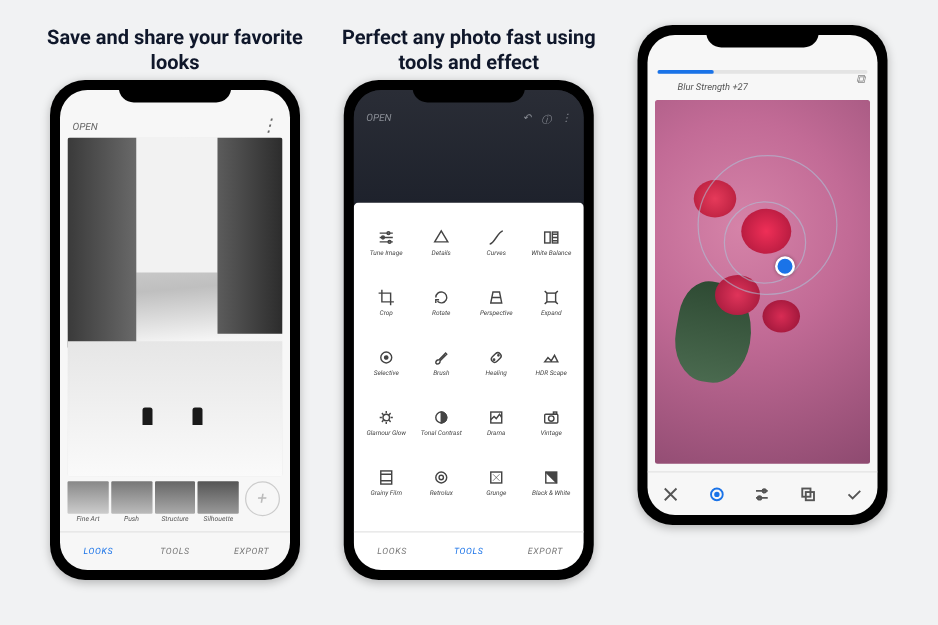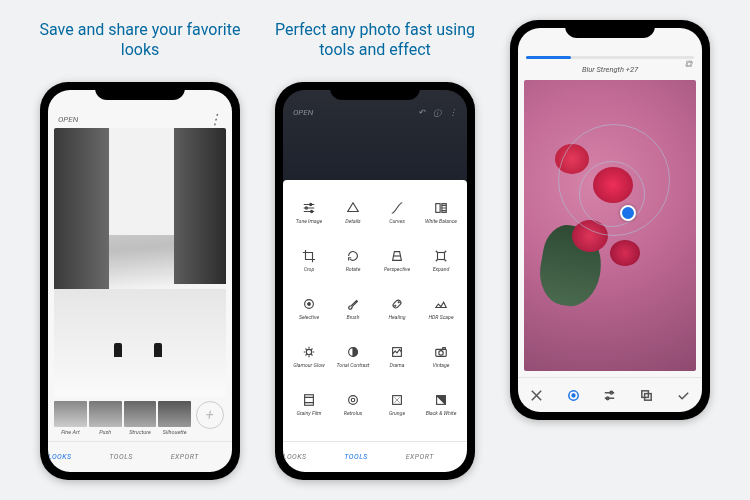--- a/index.html
+++ b/index.html
@@ -15,27 +15,26 @@
     padding: 20px 30px;
     box-sizing: border-box;
   }
   .panel {
     display: flex;
     flex-direction: column;
     align-items: center;
     width: 220px;
   }
   .caption {
-    color: #0369a1;
+    color: #0f172a;
     font-size: 16px;
     line-height: 1.25;
     text-align: center;
-    margin-bottom: 18px;
     height: 44px;
-    font-weight: 400;
+    font-weight: 700;
   }
   .phone {
     width: 200px;
     height: 400px;
     background: #000;
     border-radius: 28px;
     padding: 8px;
     box-sizing: border-box;
     position: relative;
     box-shadow: 0 2px 8px rgba(0,0,0,0.25);
@@ -87,39 +86,39 @@
   .bw-building-r { position:absolute; right:0; top:0; width:30%; height:58%; background:linear-gradient(270deg,#2c2c2c,#5c5c5c);}
   .bw-sky { position:absolute; left:32%; top:0; width:38%; height:40%; background:#f2f2f2;}
   .bw-snow { position:absolute; bottom:0; left:0; right:0; height:40%; background:linear-gradient(#e6e6e6,#fafafa);}
   .bw-person { position:absolute; bottom:15%; width:8px; height:14px; background:#1a1a1a; border-radius:2px 2px 0 0;}
   .thumbs { display:flex; gap:2px; padding:4px 6px 0 6px; }
   .thumb { flex:1; display:flex; flex-direction:column; align-items:center; }
   .thumb-img { width:100%; height:26px; background:linear-gradient(#888,#ccc); border-radius:1px; position:relative; }
   .thumb-label { font-size:5.5px; color:#555; margin-top:2px; white-space:nowrap; }
   .thumb-add { width:26px; height:26px; border:1px solid #ccc; border-radius:50%; color:#bbb; display:flex; align-items:center; justify-content:center; font-size:14px; }
   .bottom-tabs { display:flex; height:30px; align-items:center; border-top:1px solid #e4e4e4; margin-top:4px; }
-  .bottom-tab { flex:1; font-size:7px; letter-spacing:0.5px; color:#777; }
+  .bottom-tab { flex:1; text-align:center; font-size:7px; letter-spacing:0.5px; color:#777; }
   .bottom-tab.active { color:#1a73e8; }
   
   .dimmed-top {
     height: 90px;
     background: linear-gradient(#2a2d36,#1e222c);
     position: relative;
   }
   .dim-topbar { position:absolute; top:18px; left:10px; right:10px; display:flex; justify-content:space-between; font-size:8px; color:#8a8e96;}
   .tool-sheet { flex:1; background:#fff; border-top-left-radius:4px; border-top-right-radius:4px; display:flex; flex-direction:column; }
   .tool-grid { flex:1; display:grid; grid-template-columns:repeat(4,1fr); grid-auto-rows:48px; padding:8px 4px 0 4px; }
   .tool-item { display:flex; flex-direction:column; align-items:center; justify-content:center; gap:3px; }
   .tool-icon { width:16px; height:16px; display:flex; align-items:center; justify-content:center; color:#444; }
   .tool-icon svg { width:14px; height:14px; stroke:#444; fill:none; stroke-width:1.3; }
   .tool-label { font-size:5.2px; color:#444; text-align:center; line-height:1; }
   
   .p3-progress { height:3px; background:#e4e4e4; margin:6px 8px 0 8px; border-radius:2px; position:relative; }
   .p3-progress-fill { position:absolute; left:0; top:0; bottom:0; background:#1a73e8; border-radius:2px; }
-  .p3-label { text-align:center; font-size:7.5px; color:#555; margin-top:6px; }
+  .p3-label { font-size:7.5px; color:#555; margin-top:6px;padding-left:24px; }
   .p3-photo { flex:1; margin:6px; border-radius:2px; background:radial-gradient(circle at 40% 35%, #d583a8 0%, #c26b96 40%, #8e4a70 100%); position:relative; overflow:hidden; }
   .flower { position:absolute; border-radius:50%; }
   .leaves { position:absolute; background:#3a5a3f; }
   .focus-ring { position:absolute; border:1px solid rgba(170,200,220,0.55); border-radius:50%; }
   .focus-dot { position:absolute; width:12px; height:12px; background:#1a73e8; border:2px solid #fff; border-radius:50%; box-shadow:0 0 3px rgba(0,0,0,0.4); }
   .p3-bottom { height:34px; display:flex; align-items:center; justify-content:space-around; border-top:1px solid #e4e4e4; }
   .p3-btn { color:#555; display:flex; align-items:center; justify-content:center; }
   .p3-btn.active { color:#1a73e8; }
   .p3-btn svg { width:15px; height:15px; stroke:currentColor; fill:none; stroke-width:1.6; }
 </style>

